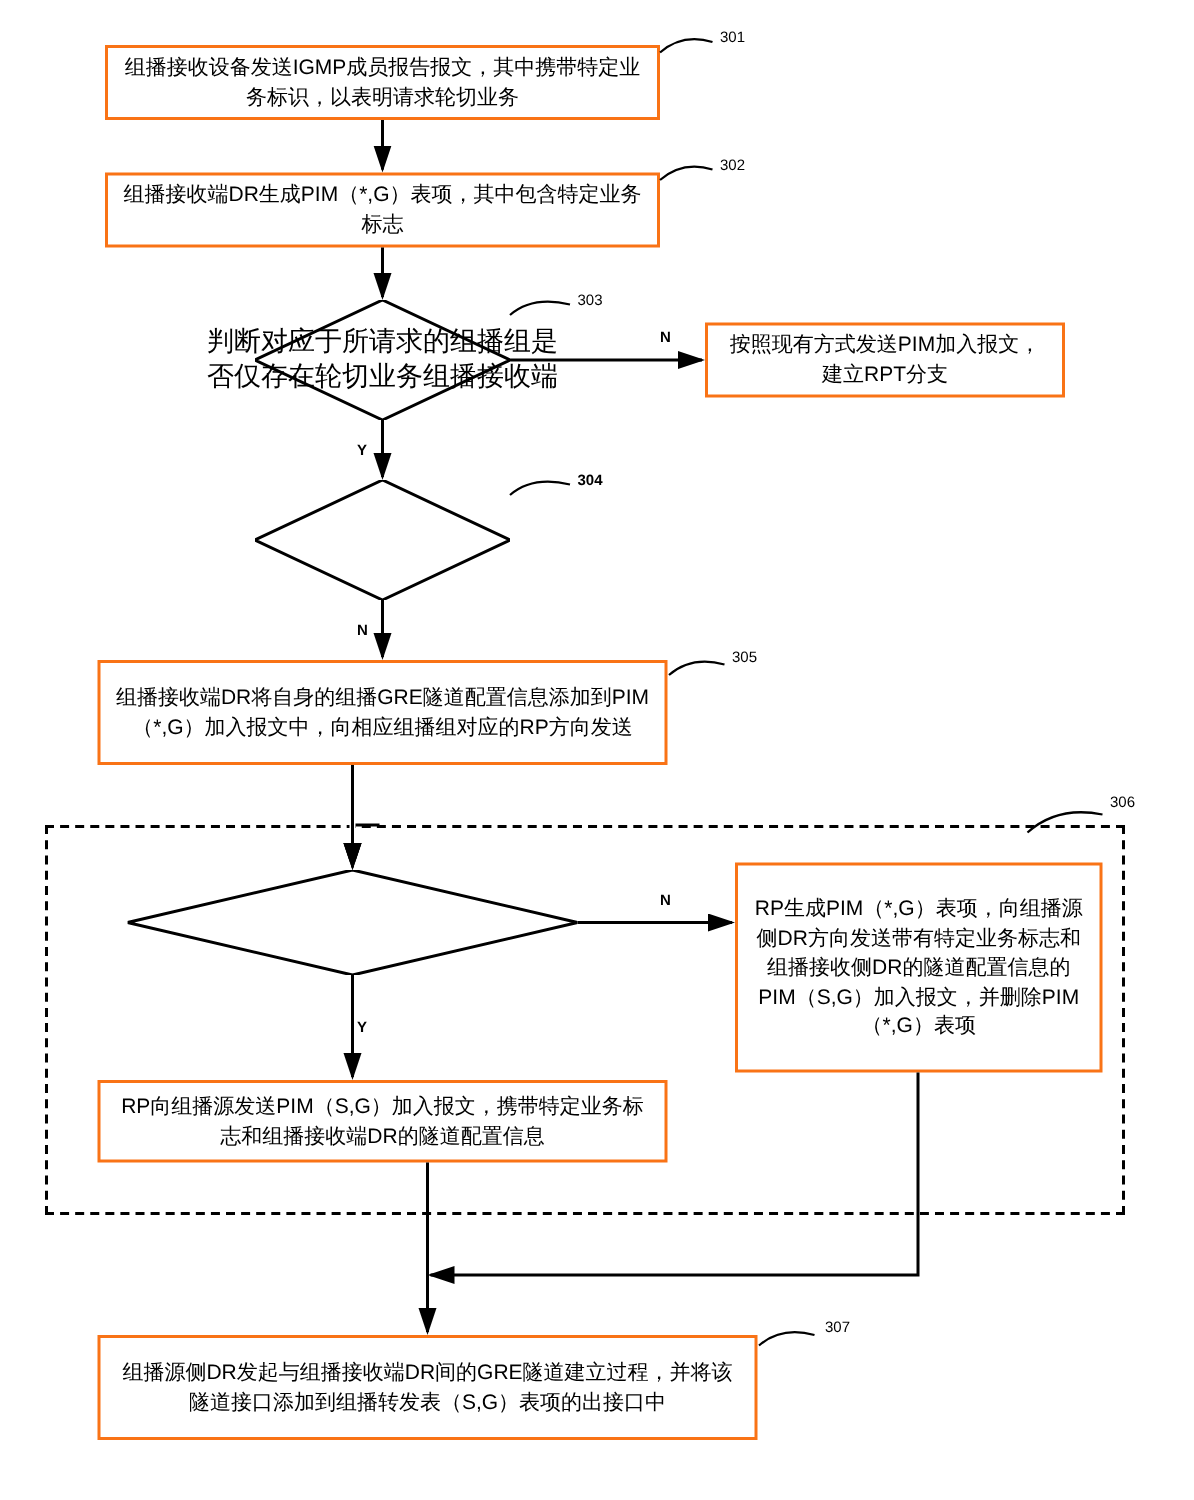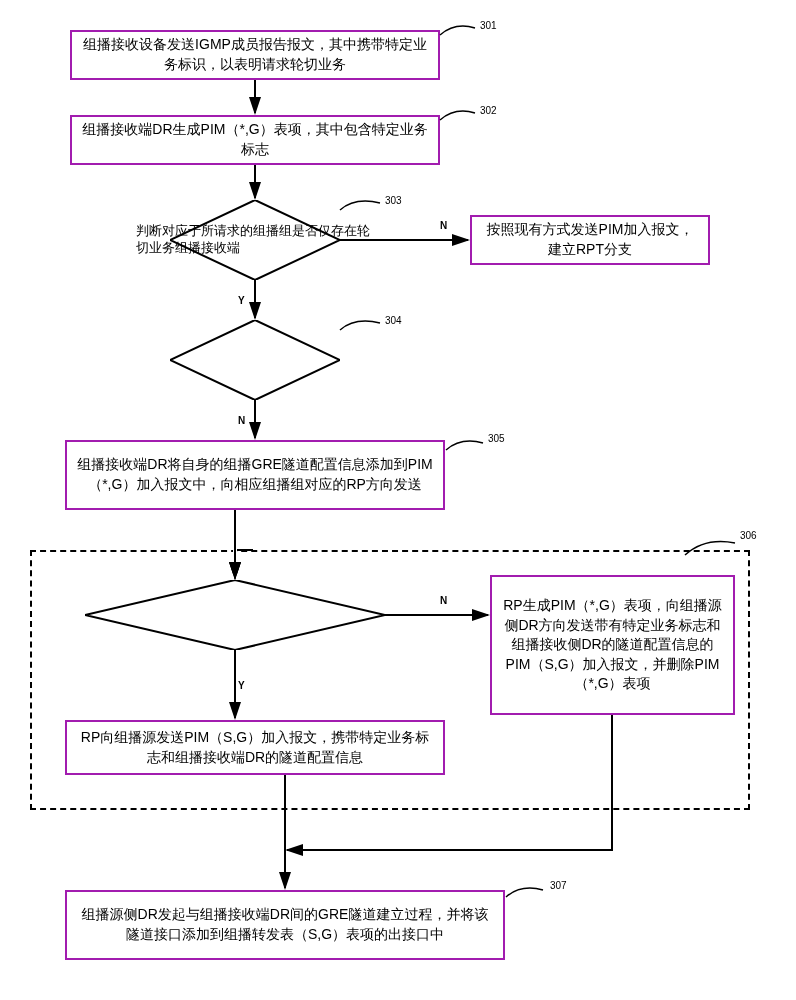--- a/index.html
+++ b/index.html
@@ -11,42 +11,43 @@
     background: #fff;
     width: 796px;
   }
   .flowchart {
     position: relative;
     width: 756px;
     height: 960px;
   }
   .box {
     position: absolute;
-    border: 2px solid #a21caf;
+    border: 2px solid #f97316;
     background: #fff;
     padding: 6px 10px;
     text-align: center;
     display: flex;
     align-items: center;
     justify-content: center;
     line-height: 1.4;
   }
   .diamond {
     position: absolute;
     background: #fff;
   }
   .diamond-text {
     position: absolute;
     width: 140%;
     left: -20%;
     top: 50%;
     transform: translateY(-50%);
+    text-align: center;
     line-height: 1.3;
     z-index: 2;
-    font-size: 13px;
+    font-size: 18px;
   }
   .label {
     position: absolute;
     font-size: 10px;
   }
   .dashed-box {
     position: absolute;
     border: 2.5px dashed #000;
   }
   svg.arrows {
@@ -94,21 +95,21 @@
   </div>
 
   <div class="diamond" style="left:150px; top:300px; width:170px; height:80px;">
     <svg width="170" height="80" style="position:absolute;top:0;left:0;">
         <polygon points="85,0 170,40 85,80 0,40" fill="#fff" stroke="#000" stroke-width="2"></polygon>
       </svg>
   </div>
   <svg style="position:absolute; left:315px; top:295px; width:60px; height:20px;">
       <path d="M5 15 Q 20 2 45 8" stroke="#000" fill="none" stroke-width="1.5"></path>
     </svg>
-  <div class="label" style="left:365px; top:295px;">304</div>
+  <div class="label" style="left:365px; top:295px;font-weight:bold;">304</div>
 
   <div class="box" style="left:45px; top:420px; width:380px; height:70px;">
     <span>组播接收端DR将自身的组播GRE隧道配置信息添加到PIM（*,G）加入报文中，向相应组播组对应的RP方向发送</span>
   </div>
   <svg style="position:absolute; left:418px; top:415px; width:60px; height:20px;">
       <path d="M8 15 Q 23 2 45 8" stroke="#000" fill="none" stroke-width="1.5"></path>
     </svg>
   <div class="label" style="left:468px; top:413px;">305</div>
 
   <div class="dashed-box" style="left:10px; top:530px; width:720px; height:260px;"></div>

